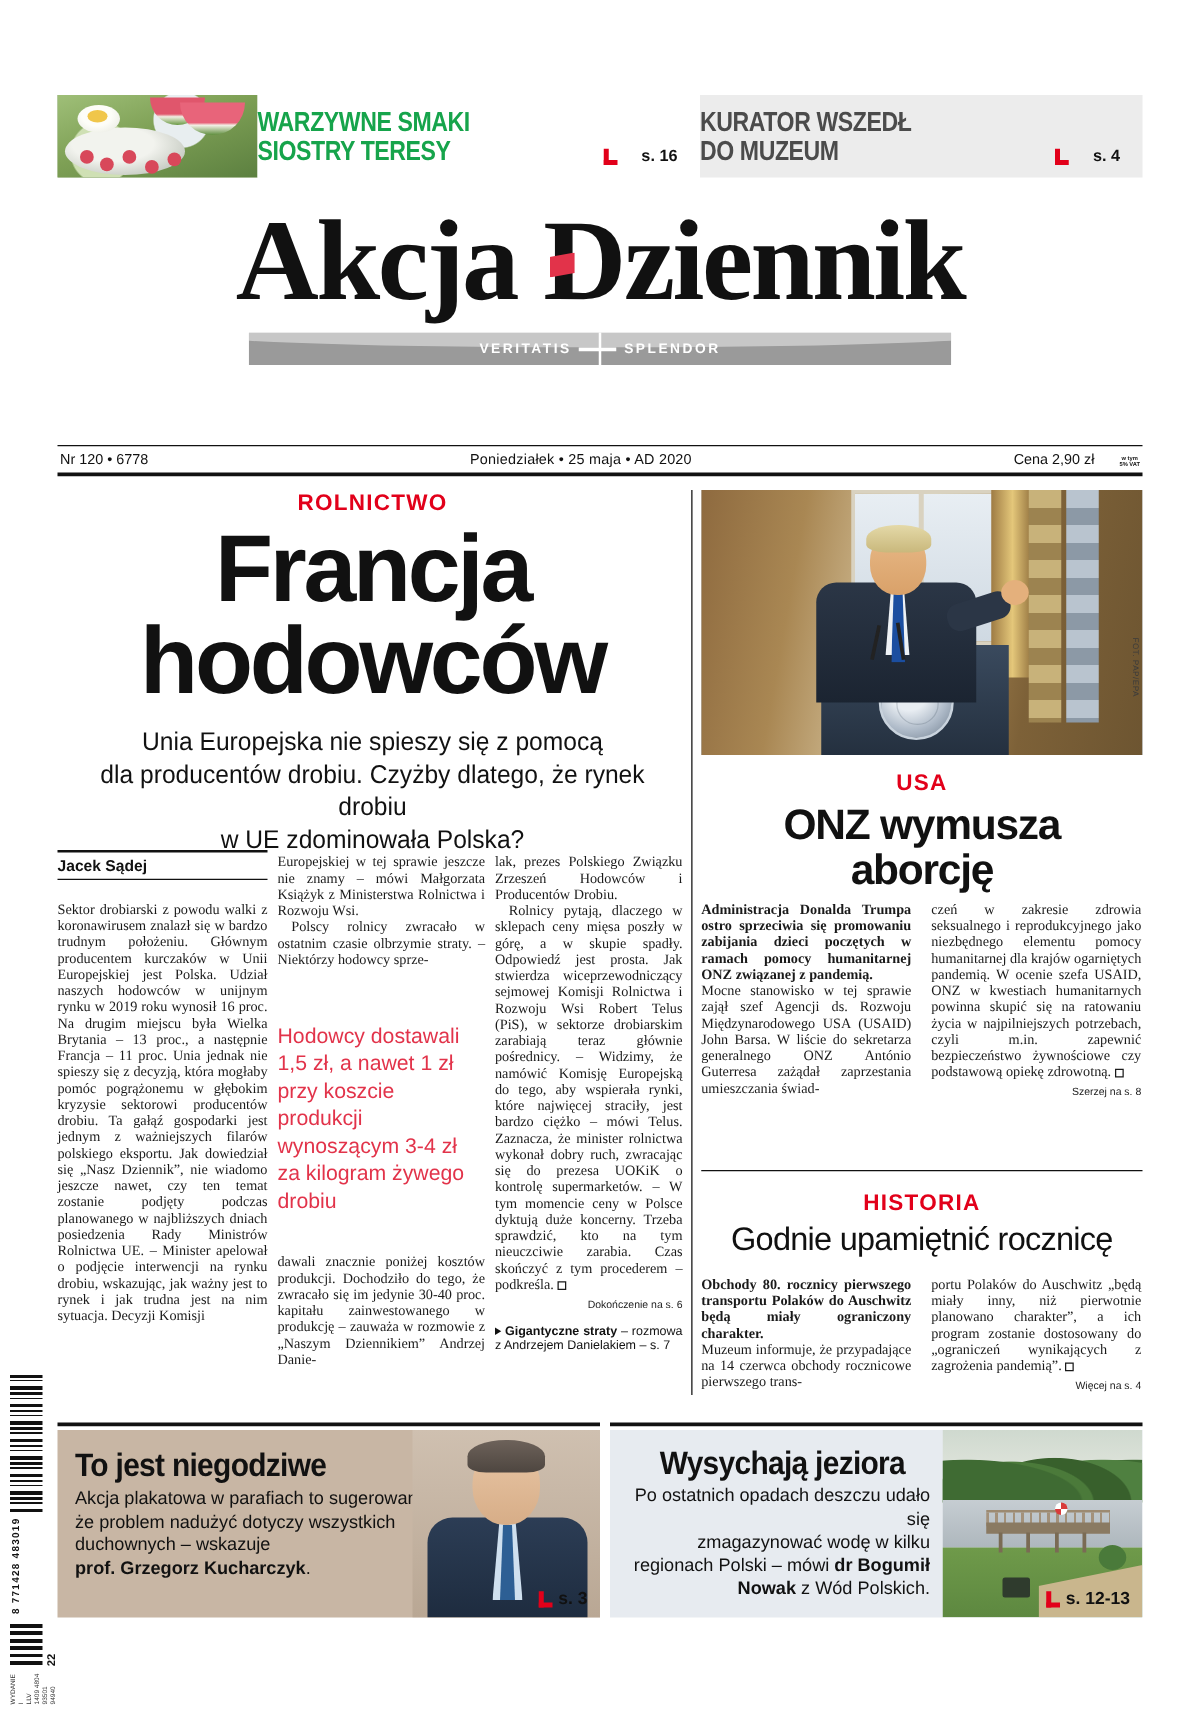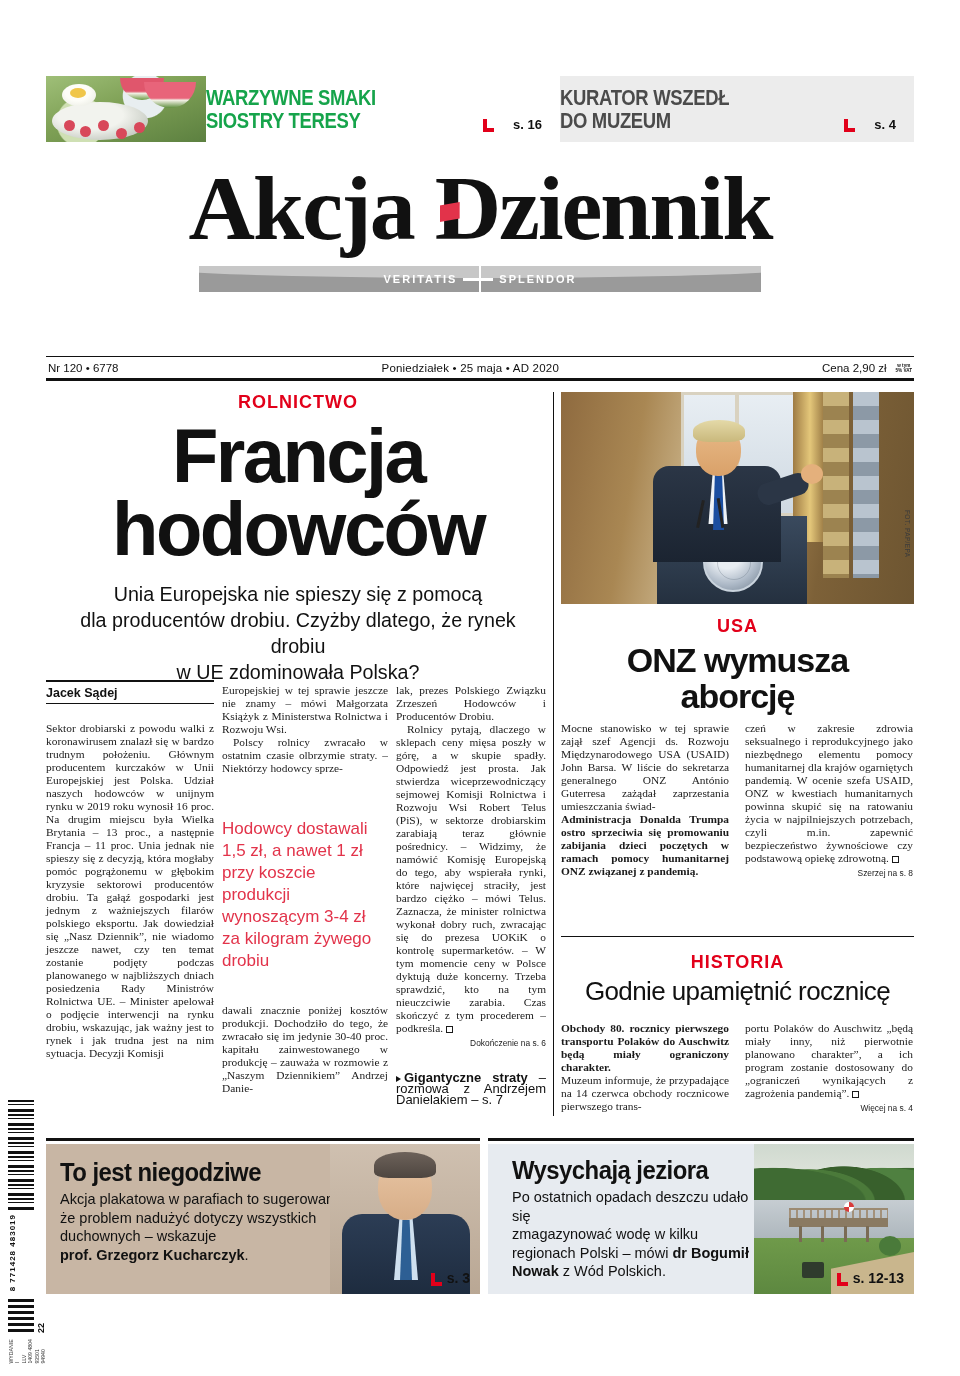--- a/index.html
+++ b/index.html
@@ -62,21 +62,21 @@
   .veritas-dash{width:30px;height:3px;background:#fff;}
   .veritas-sep{position:absolute;left:50%;top:0;width:2px;height:26px;background:#fff;margin-left:-1px;}
 
   
   .inforule{position:absolute;left:46px;top:356px;width:868px;}
   .inforule .line-top{height:1px;background:#111;}
   .inforule .row{display:flex;align-items:center;justify-content:space-between;
     font-family:"Liberation Sans",sans-serif;font-size:11.5px;color:#111;padding:5px 2px 4px;}
   .inforule .mid{font-size:11.5px;letter-spacing:.2px;}
   .inforule .line-bot{height:3px;background:#111;}
-  .price-wrap{display:flex;align-items:center;gap:9px;}
+  .price-wrap{display:flex;align-items:flex-end;gap:20px;}
   .vat{font-size:4.6px;line-height:5px;text-align:center;font-weight:bold;border:0;}
 
   
   .lead{position:absolute;left:46px;top:392px;width:504px;}
   .kicker{font-family:"Liberation Sans",sans-serif;font-weight:bold;font-size:18px;
     letter-spacing:1px;color:#e2001a;text-align:center;text-transform:uppercase;}
   .lead h1{margin:6px 0 0;font-family:"Liberation Sans",sans-serif;font-weight:bold;
     font-size:76px;line-height:73px;text-align:center;letter-spacing:-2.6px;color:#111;}
   .deck{margin:16px 0 0;text-align:center;font-family:"Liberation Sans",sans-serif;
     font-size:20.5px;line-height:26px;color:#111;transform:scaleX(.96);}
@@ -91,21 +91,21 @@
   .col{position:absolute;font-family:"Liberation Serif",serif;font-size:11.4px;line-height:13.0px;
     text-align:justify;color:#1a1a1a;hyphens:auto;}
   .col p{margin:0;text-indent:11px;}
   .col p.first{text-indent:0;}
 
   .pull{font-family:"Liberation Sans",sans-serif;color:#e2334a;font-size:17px;line-height:22px;
     text-align:left;}
 
   .endmark{display:inline-block;width:5px;height:5px;border:1px solid #1a1a1a;vertical-align:middle;margin-left:3px;}
   .cont{font-family:"Liberation Sans",sans-serif;font-size:8.4px;text-align:right;margin-top:2px;color:#222;}
-  .related{font-family:"Liberation Sans",sans-serif;font-size:13px;line-height:11px;margin-top:22px;color:#111;}
+  .related{font-family:"Liberation Sans",sans-serif;font-size:10px;line-height:11px;margin-top:10px;color:#111;}
   .related b{font-weight:bold;}
   .tri{display:inline-block;width:0;height:0;border-left:5px solid #111;border-top:3px solid transparent;
     border-bottom:3px solid transparent;margin-right:3px;}
 
   
   .photo{position:absolute;left:561px;top:392px;width:353px;height:212px;overflow:hidden;
     background:linear-gradient(180deg,#cfd6dc 0%,#aeb8c2 100%);}
   .ph-wall{position:absolute;inset:0;background:
     linear-gradient(100deg,#8e6a3f 0%,#a98753 22%,#c9b288 38%,#d9cfae 48%,#a07f4d 60%,#7d6138 74%,#6d5531 100%);}
   .ph-window{position:absolute;left:120px;top:0;width:112px;height:118px;
@@ -170,21 +170,21 @@
   .man-hair{position:absolute;left:44px;top:8px;width:62px;height:26px;border-radius:50% 50% 24% 24%;
     background:linear-gradient(180deg,#6d625a,#4e4640);}
   .man-body{position:absolute;left:12px;top:70px;width:128px;height:84px;
     background:linear-gradient(180deg,#2c3d55 0%,#1d2b3e 100%);border-radius:20px 20px 0 0;}
   .man-shirt{position:absolute;left:56px;top:72px;width:40px;height:64px;background:#cfe0ef;
     clip-path:polygon(34% 0,66% 0,80% 100%,20% 100%);}
   .man-tie{position:absolute;left:70px;top:76px;width:12px;height:60px;background:#2d5f94;
     clip-path:polygon(20% 0,80% 0,100% 100%,0 100%);}
 
   .promo2{left:488px;top:1144px;width:426px;height:150px;background:#e7ebf0;}
-  .promo2 .txt{position:absolute;left:24px;top:12px;width:250px;}
+  .promo2 .txt{position:absolute;left:6px;top:12px;width:250px;text-align:right;}
   .promo2 .pic{position:absolute;right:0;top:0;width:160px;height:150px;overflow:hidden;}
   .lk-sky{position:absolute;left:0;top:0;right:0;height:40px;background:linear-gradient(180deg,#cfd9cf,#e2e6dd);}
   .lk-trees{position:absolute;left:0;top:6px;right:0;height:52px;
     background:
       radial-gradient(ellipse at 12% 100%,#3f6b33 0 46%,transparent 47%),
       radial-gradient(ellipse at 34% 100%,#4b7a3a 0 44%,transparent 45%),
       radial-gradient(ellipse at 56% 100%,#38602c 0 48%,transparent 49%),
       radial-gradient(ellipse at 80% 100%,#4f8040 0 46%,transparent 47%),
       radial-gradient(ellipse at 96% 100%,#3d6a31 0 46%,transparent 47%);}
   .lk-water{position:absolute;left:0;top:56px;right:0;height:38px;
@@ -357,22 +357,22 @@
 
   <div class="usa-head">
     <div class="kicker">USA</div>
     <h2>
       <span>ONZ wymusza</span><br>
       <span>aborcję</span>
     </h2>
   </div>
 
   <div class="col" style="left:561px;top:722px;width:168px;height:190px;">
+    <p class="first"><b>Administracja Donalda Trumpa ostro sprzeciwia się promowaniu zabijania dzieci poczętych w ramach pomocy humanitarnej ONZ związanej z pandemią.</b></p>
     <p class="first">Mocne stanowisko w tej sprawie zajął szef Agencji ds. Rozwoju Międzynarodowego USA (USAID) John Barsa. W liście do sekretarza generalnego ONZ António Guterresa zażądał zaprzestania umieszczania świad-</p>
-    <p class="first"><b>Administracja Donalda Trumpa ostro sprzeciwia się promowaniu zabijania dzieci poczętych w ramach pomocy humanitarnej ONZ związanej z pandemią.</b></p>
   </div>
 
   <div class="col" style="left:745px;top:722px;width:168px;height:190px;">
     <p class="first"><span>czeń w zakresie zdrowia seksualnego i reprodukcyjnego jako niezbędnego elementu pomocy humanitarnej dla krajów ogarniętych pandemią. W ocenie szefa USAID, ONZ w kwestiach humanitarnych powinna skupić się na ratowaniu życia w najpilniejszych potrzebach, czyli m.in. zapewnić bezpieczeństwo żywnościowe czy podstawową opiekę zdrowotną.</span><span class="endmark"></span></p>
     <div class="cont">Szerzej na s. 8</div>
   </div>
 
   <div class="hist-rule"></div>
   <div class="hist-head">
     <div class="kicker">HISTORIA</div>

